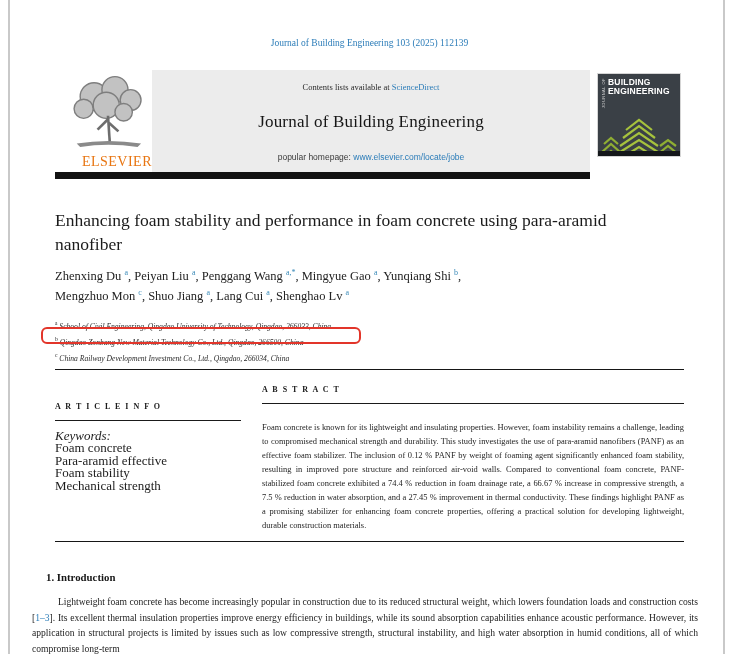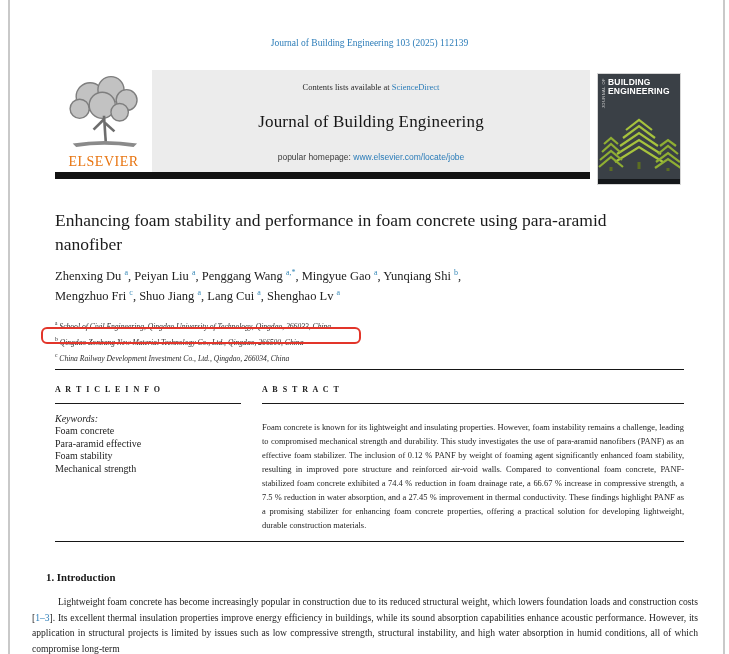--- a/index.html
+++ b/index.html
@@ -7,30 +7,30 @@
   .page { position:relative; width:729px; height:654px; background:#fff; overflow:hidden; color:#1c1c1c;padding-left:16px; }
   .page-edge { position:absolute; top:0; bottom:0; width:2px; background:#c9c9c9; }
   .edge-left { left:8px; } .edge-right { left:723px; }
 
   .journal-ref { position:absolute; top:38px; left:55px; width:629px; text-align:center;
     font-size:9.5px; color:#2b7cb8; }
 
   
   .banner { position:absolute; top:70px; left:55px; width:535px; height:102px; background:#fff; display:flex; }
   .banner-bar { position:absolute; top:172px; left:55px; width:535px; height:7px; background:#121212; }
-  .logo-area { width:97px; height:102px; background:#fff; display:flex; flex-direction:column; align-items:center; justify-content:flex-end; padding-bottom:2px; }
+  .logo-area { width:97px; height:102px; background:#fff; display:flex; flex-direction:column; align-items:flex-end; justify-content:flex-end; padding-bottom:2px; }
   .elsevier-word { font-size:14px; color:#e87511; letter-spacing:.5px; }
   .banner-center { flex:1; background:#ececec; display:flex; flex-direction:column; align-items:center; justify-content:space-between; padding:12px 6px 10px 6px; }
   .contents-line { font-size:8.5px; color:#2a2a2a; }
   .banner-title { font-size:17px; color:#161616; letter-spacing:.2px; }
   .homepage-line { font-family:"Liberation Sans", sans-serif; font-size:8.5px; color:#3a3a3a; }
   .link { color:#2b7cb8; text-decoration:none; cursor:pointer; }
 
   
-  .cover { position:absolute; top:73px; left:597px; width:84px; height:112px; background:#3a4046;
+  .cover { position:absolute; top:73px; left:597px; width:84px; height:84px; background:#3a4046;
     border:1px solid #d5d5d5; overflow:hidden; }
   .cover-head { display:flex; align-items:flex-start; padding:4px 3px 0 4px; gap:2px; }
   .cover-journal-of { writing-mode:vertical-rl; transform:rotate(180deg); font-family:"Liberation Sans", sans-serif;
     font-size:4px; color:#cfcfcf; letter-spacing:.5px; line-height:1; }
   .cover-title { font-family:"Liberation Sans", sans-serif; font-weight:bold; color:#fff; font-size:8.5px;
     line-height:1.05; letter-spacing:.2px; }
   .cover-bottom { position:absolute; bottom:0; left:0; right:0; height:5px; background:#14171a; }
 
   
   .article-title { position:absolute; top:208px; left:55px; width:600px; font-size:17.5px; line-height:1.38; color:#1b1b1b; }
@@ -40,23 +40,23 @@
   .affiliations sup { font-style:normal; font-size:5.5px; color:#222; }
   .highlight-box { position:absolute; top:327px; left:41px; width:320px; height:17px;
     border:2.5px solid #e2352a; border-radius:6px; pointer-events:none; }
 
   .rule { position:absolute; left:55px; width:629px; height:1.3px; background:#161616; }
   .rule-top { top:369px; } .rule-bottom { top:541px; }
 
   
   .col-head { font-size:8px; font-weight:600; letter-spacing:1.5px; color:#1a1a1a; }
   .col-rule { height:1px; background:#1a1a1a; margin-top:9px; }
-  .info-col { position:absolute; top:385px; left:55px; width:186px; }
+  .info-col { position:absolute; top:402px; left:55px; width:186px; }
   .abstract-col { position:absolute; top:385px; left:262px; width:422px; }
-  .keywords { margin-top:9px; font-size:10px; line-height:12.4px; }
+  .keywords { margin-top:9px; font-size:13px; line-height:12.4px; }
   .keywords-label { font-style:italic; }
   .abstract-text { margin-top:16px; font-size:8.45px; line-height:14px; text-align:justify; color:#1d1d1d; }
 
   
   .section-heading { position:absolute; top:571px; left:46px; font-size:10.8px; font-weight:bold; color:#161616; }
   .intro-para { position:absolute; top:594px; left:32px; width:666px; font-size:9.6px; line-height:15.6px;
     text-align:justify; text-indent:26px; color:#1d1d1d; }
   .cite { color:#2b7cb8; cursor:pointer; }
 </style>
 </head>
@@ -127,21 +127,21 @@
           <path d="M41 54 L41 61"></path>
             <path d="M13 59 L13 63"></path>
             <path d="M70 60 L70 63"></path>
         </g>
       </g>
     </svg>
     <div class="cover-bottom"></div>
   </div>
 
   <h1 class="article-title" style="font-weight:normal;">Enhancing foam stability and performance in foam concrete using para-aramid nanofiber</h1>
-  <div class="authors"><span>Zhenxing Du </span><sup>a</sup>, <span>Peiyan Liu </span><sup>a</sup>, <span>Penggang Wang </span><sup>a,*</sup>, <span>Mingyue Gao </span><sup>a</sup>, <span>Yunqiang Shi </span><sup>b</sup>,<br><span>Mengzhuo Fri </span><sup>c</sup>, <span>Shuo Jiang </span><sup>a</sup>, <span>Lang Cui </span><sup>a</sup>, <span>Shenghao Lv </span><sup>a</sup></div>
+  <div class="authors"><span>Zhenxing Du </span><sup>a</sup>, <span>Peiyan Liu </span><sup>a</sup>, <span>Penggang Wang </span><sup>a,*</sup>, <span>Mingyue Gao </span><sup>a</sup>, <span>Yunqiang Shi </span><sup>b</sup>,<br><span>Mengzhuo Mon </span><sup>c</sup>, <span>Shuo Jiang </span><sup>a</sup>, <span>Lang Cui </span><sup>a</sup>, <span>Shenghao Lv </span><sup>a</sup></div>
   <div class="affiliations">
       <div><sup>a</sup> School of Civil Engineering, Qingdao University of Technology, Qingdao, 266033, China</div>
       <div><sup>b</sup> Qingdao Zonbang New Material Technology Co., Ltd., Qingdao, 266500, China</div>
       <div><sup>c</sup> China Railway Development Investment Co., Ltd., Qingdao, 266034, China</div>
     </div>
   <div class="highlight-box"></div>
 
   <div class="rule rule-top"></div>
 
   <div class="info-col">

